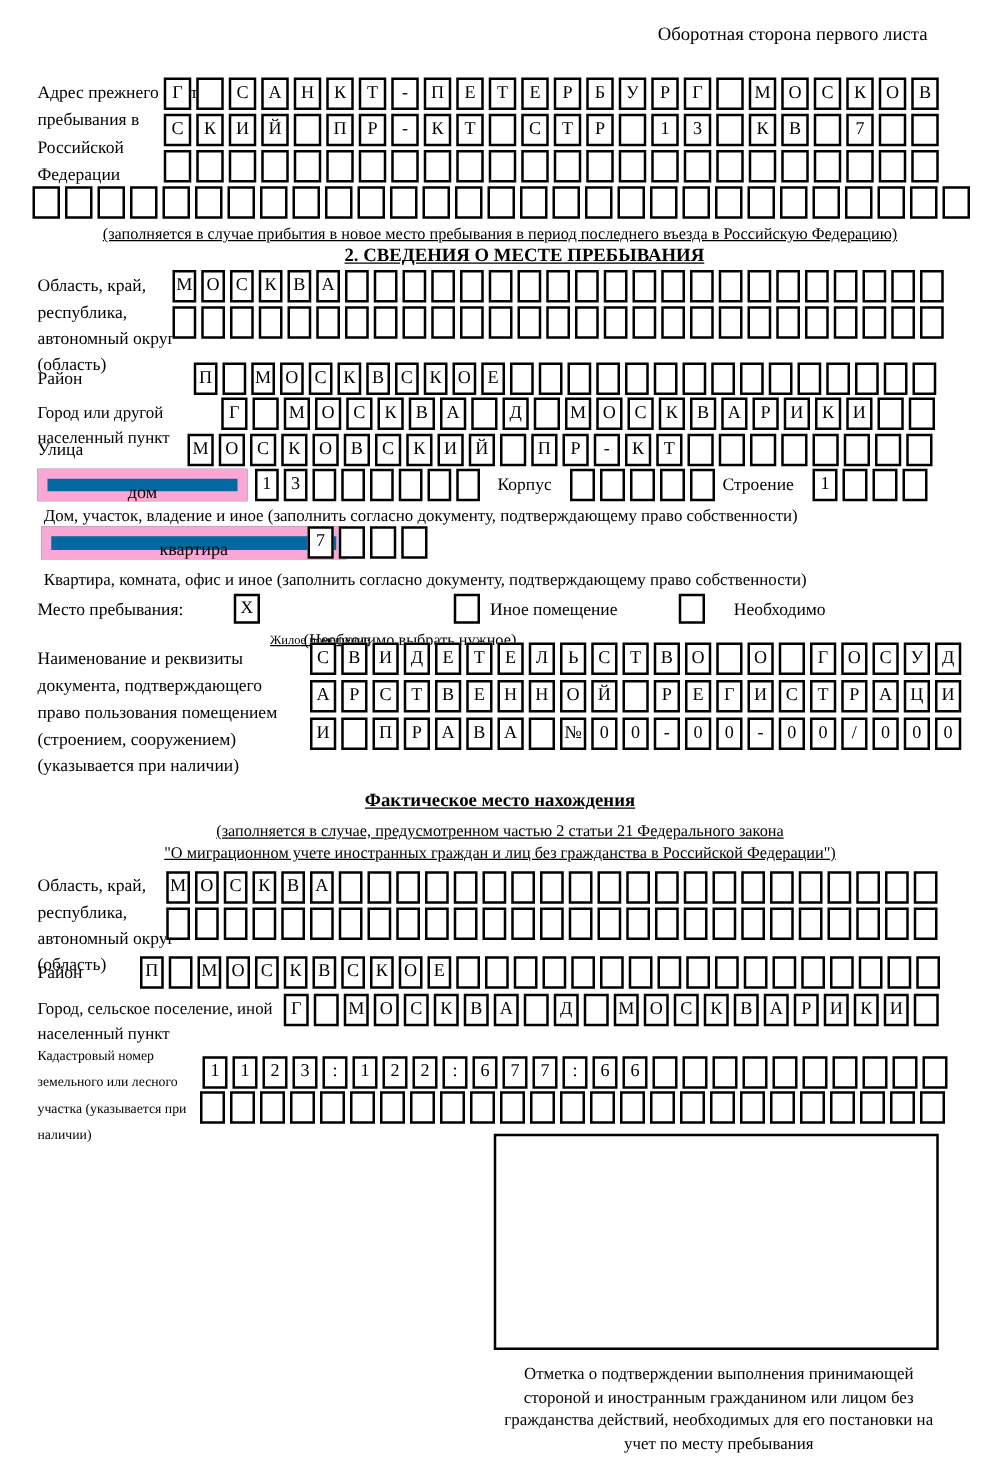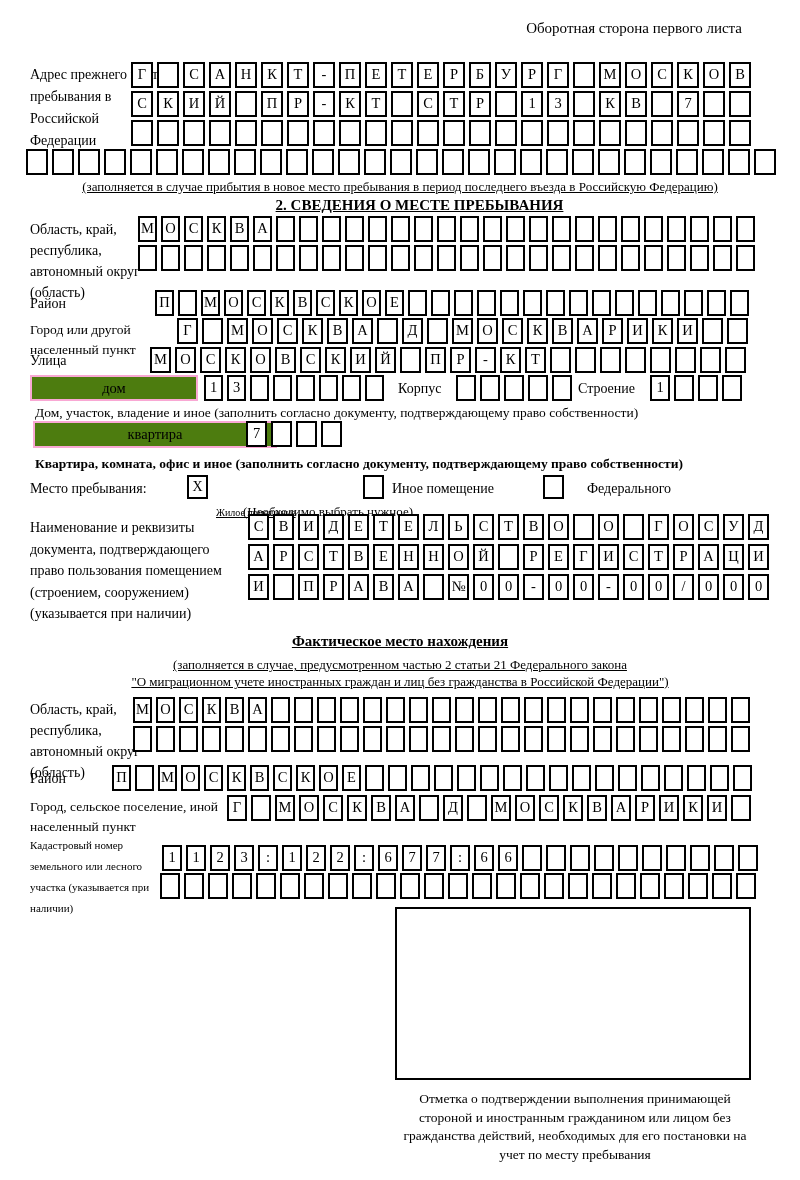--- a/index.html
+++ b/index.html
@@ -12,21 +12,21 @@
   .bold{font-weight:bold;}
   .boxes{position:absolute;display:flex;gap:4px;}
   .cell{box-sizing:border-box;flex:0 0 auto;border:2px solid #000;height:26px;
         text-align:center;font-size:14.5px;line-height:21px;background:#fff;}
   .cw22 .cell{width:22px;}
   .cw21 .cell{width:21px;}
   .cw20 .cell{width:20px;}
   .cw19 .cell{width:19px;}
   .checkbox{position:absolute;box-sizing:border-box;width:21px;height:24px;border:2px solid #000;
         text-align:center;font-size:14px;line-height:19px;background:#fff;}
-  .field-rect{position:absolute;box-sizing:border-box;border:2px solid #f9a8d4;background:#4d7c0f;
+  .field-rect{position:absolute;box-sizing:border-box;border:8px solid #f9a8d4;background:#0369a1;
         text-align:center;font-size:14.5px;}
   .stamp-box{position:absolute;box-sizing:border-box;border:2px solid #000;background:#fff;}
 </style>
 </head>
 <body>
 
 <div class="page">
 
   <div class="abs" style="top:20px;right:58px;font-size:15px;">Оборотная сторона первого листа</div>
 
@@ -317,29 +317,29 @@
     </div>
   <div class="lbl" style="left:35px;top:402px;">Дом, участок, владение и иное (заполнить согласно документу, подтверждающему право собственности)</div>
 
   <div class="field-rect" style="left:33px;top:421px;width:244px;height:27px;line-height:23px;">квартира</div>
   <div class="boxes cw21" style="left:246px;top:421px;">
       <span class="cell">7</span>
       <span class="cell"></span>
       <span class="cell"></span>
       <span class="cell"></span>
     </div>
-  <div class="lbl" style="left:35px;top:453px;font-weight:bold;">Квартира, комната, офис и иное (заполнить согласно документу, подтверждающему право собственности)</div>
+  <div class="lbl" style="left:35px;top:453px;">Квартира, комната, офис и иное (заполнить согласно документу, подтверждающему право собственности)</div>
 
   <div class="lbl" style="left:30px;top:478px;font-size:14px;">Место пребывания:</div>
   <div class="checkbox" style="left:187px;top:475px;">X</div>
   <div class="lbl" style="left:216px;top:502px;font-size:10px;text-decoration:underline;">Жилое помещение</div>
   <div class="checkbox" style="left:363px;top:475px;"></div>
   <div class="lbl" style="left:392px;top:478px;font-size:14px;">Иное помещение</div>
   <div class="checkbox" style="left:543px;top:475px;"></div>
-  <div class="lbl" style="left:587px;top:478px;font-size:14px;">Федерального</div>
+  <div class="lbl" style="left:587px;top:478px;font-size:14px;">Необходимо</div>
   <div class="lbl small" style="left:243px;top:501px;">(Необходимо выбрать нужное)</div>
 
   <div class="lbl" style="left:30px;top:517px;width:212px;line-height:21.5px;font-size:14px;">Наименование и реквизиты документа, подтверждающего право пользования помещением (строением, сооружением) (указывается при наличии)</div>
   <div class="boxes cw21" style="left:248px;top:514px;">
       <span class="cell">С</span>
       <span class="cell">В</span>
       <span class="cell">И</span>
       <span class="cell">Д</span>
       <span class="cell">Е</span>
       <span class="cell">Т</span>

